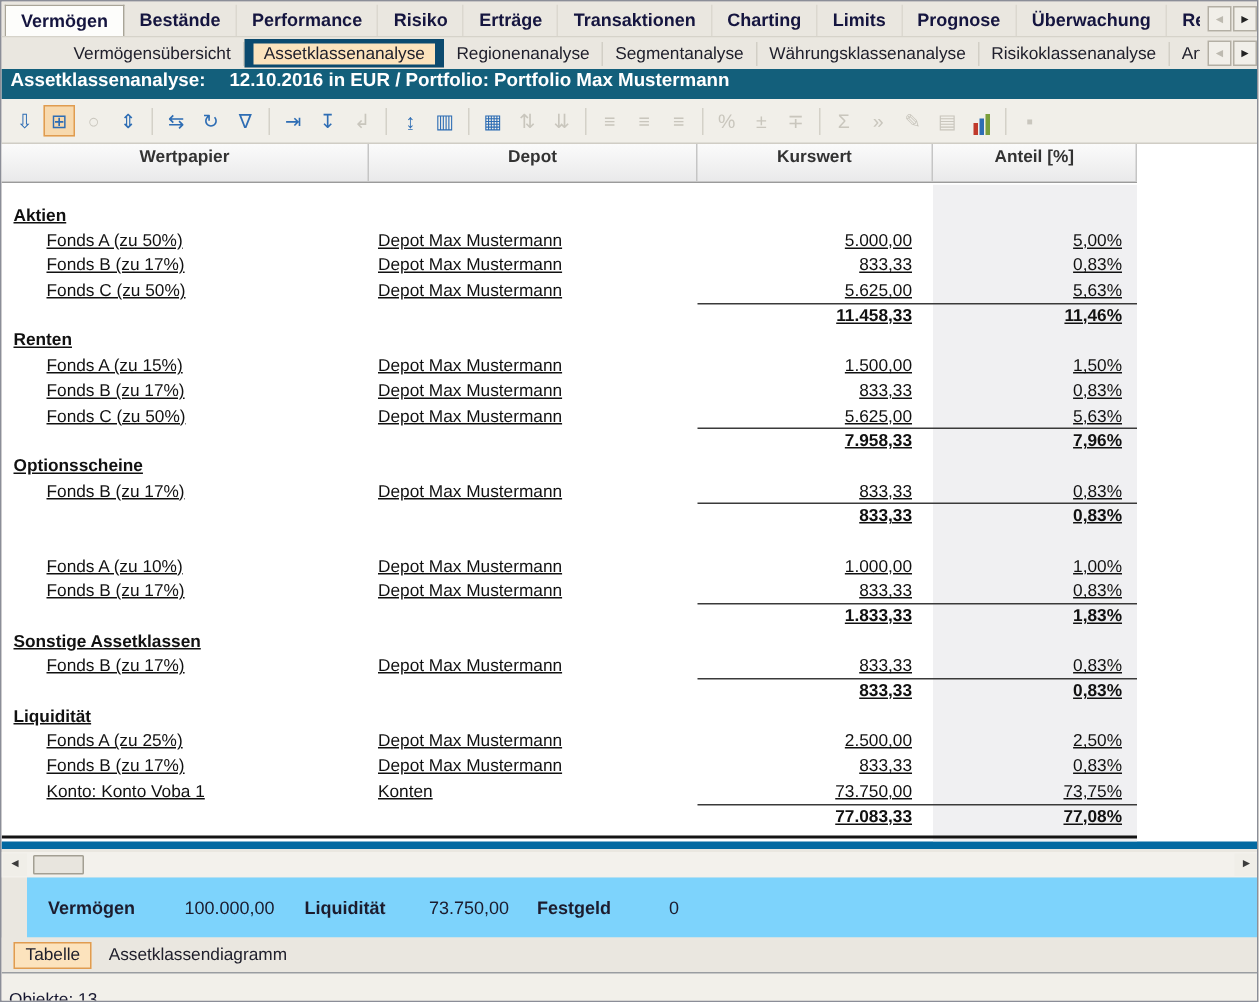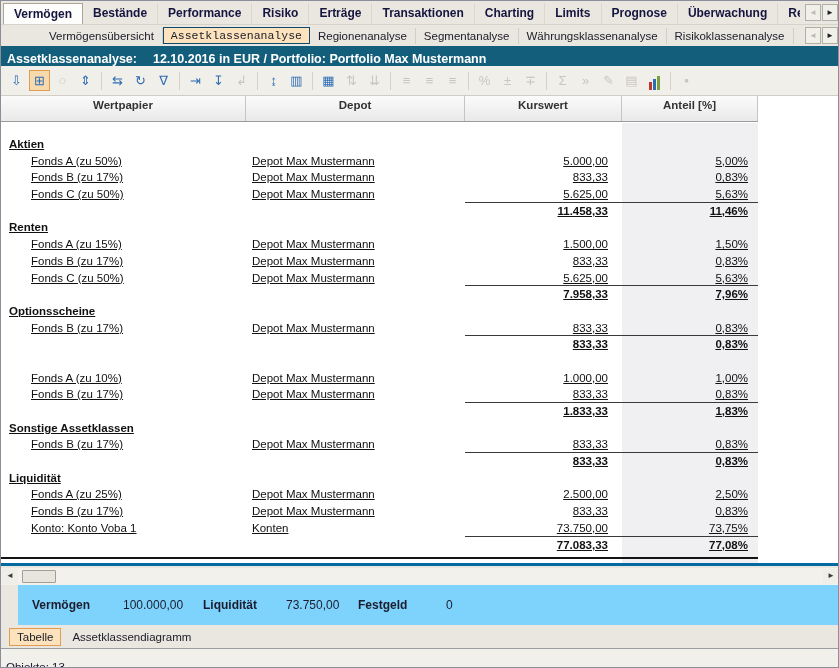--- a/index.html
+++ b/index.html
@@ -20,40 +20,40 @@
   .menu-item.sel { background:#fdfdfb; border:1px solid #a9a598; border-bottom:none; border-right:1px solid #a9a598; }
   .nav-arrows { position:absolute; right:2px; top:3px; display:flex; gap:1px; }
   .nav-btn { width:16px; height:17px; background:#f1efe9; border:1px solid #b3afa4;
     font-size:8px; line-height:15px; text-align:center; color:#222; }
   .nav-btn.dis { color:#bdbab0; }
   
   .subtabs { position:absolute; top:24px; left:0; width:839px; height:21px; background:#eae7e0; }
   .subtab-items { position:absolute; left:4px; top:1px; right:40px; bottom:1px;
     display:flex; align-items:center; overflow:hidden; white-space:nowrap;margin-left:36px; }
   .subtab { font-size:11.5px; color:#20202c; padding:2px 8px; border-right:1px solid #d2cfc6; flex:0 0 auto; }
-  .subtab.sel { background:#fce3bd; border:1px solid #0c4a6e; padding:1px 7px;font-family:Liberation Mono, monospace; }
+  .subtab.sel { background:#fce3bd; border:6px solid #0c4a6e; padding:1px 7px; }
   .subtabs .nav-arrows { top:2px; }
   
   .titlebar { position:absolute; top:45px; left:0; width:839px; height:20px;
     background:#135f7b; color:#ffffff; font-weight:bold; font-size:12.5px;
-    display:flex; align-items:flex-end; padding-left:6px; }
+    display:flex; align-items:flex-start; padding-left:6px; }
   .titlebar .t1 { margin-right:16px; }
   
   .toolbar { position:absolute; top:65px; left:0; width:839px; height:30px;
     background:#f1efe9; border-bottom:1px solid #d0cdc5;
     display:flex; align-items:center; padding-left:4px; }
   .tb-btn { width:21px; height:21px; margin:0 1px; font-size:13px; line-height:19px;
     text-align:center; color:#2e6db4; border:1px solid transparent; flex:0 0 auto; }
   .tb-btn.off { color:#c9c6bd; }
   .tb-btn.active { background:#f7d9ae; border:1px solid #e09c50; }
   .tb-sep { width:1px; height:18px; background:#d4d1c8; margin:0 4px; flex:0 0 auto; }
   .tb-btn .bar { display:inline-block; width:3px; margin:0 0.5px; vertical-align:bottom; }
   
   .grid { position:absolute; top:95px; left:0; width:839px; height:470px; background:#ffffff;
-    border-bottom:3px solid #0369a1; }
+    border-bottom:5px solid #0369a1; }
   .grid-header { position:absolute; top:0; left:0; width:757px; height:26px;
     background:linear-gradient(#fbfbfb,#e9e9ea); border-bottom:1px solid #9b9b9b; display:flex; }
   .hc { font-weight:bold; color:#333; font-size:11.5px; padding-top:3px; text-align:center;
     border-right:1px solid #c5c5c5; height:100%; }
   .hc1 { width:245px; } .hc2 { width:219px; } .hc3 { width:157px; } .hc4 { width:136px; }
   .grid-body { position:absolute; top:27px; left:0; right:0; bottom:0; overflow:hidden; padding-top:13px;text-decoration:underline; }
   .anteil-stripe { position:absolute; left:621px; width:136px; top:0; bottom:0; background:#f0f0f2; z-index:0; }
   .row { position:relative; z-index:1; width:757px; height:16.7px; line-height:16.7px; display:flex; font-size:11.5px; }
   .cell { height:100%; overflow:hidden; white-space:nowrap; }
   .c1 { width:245px; padding-left:8px; }

